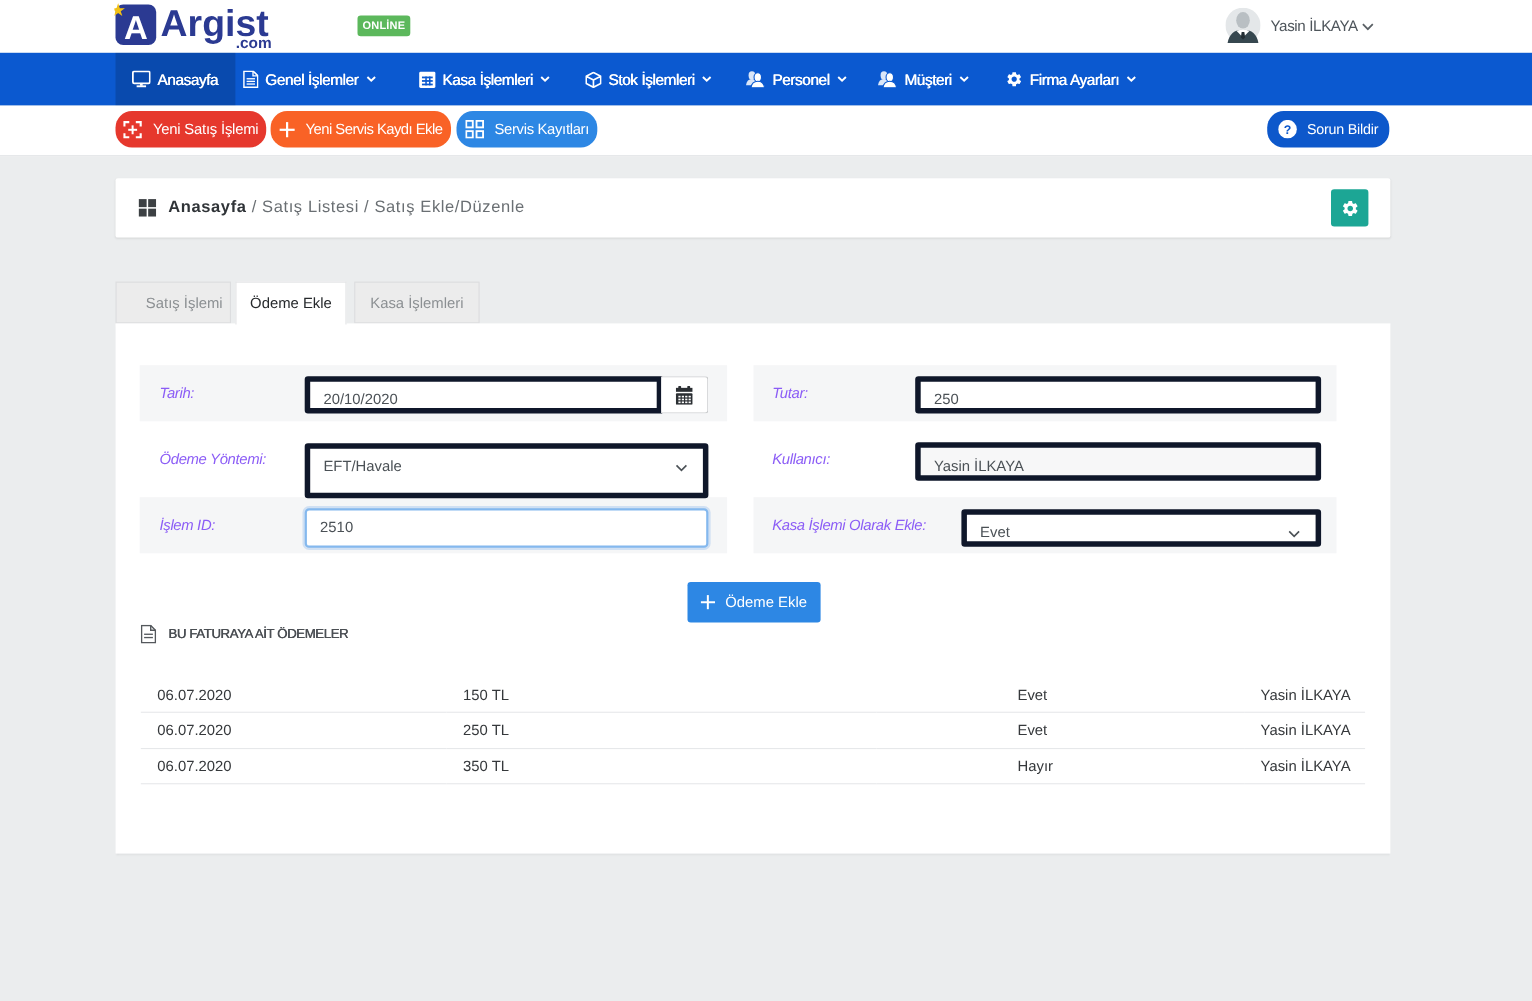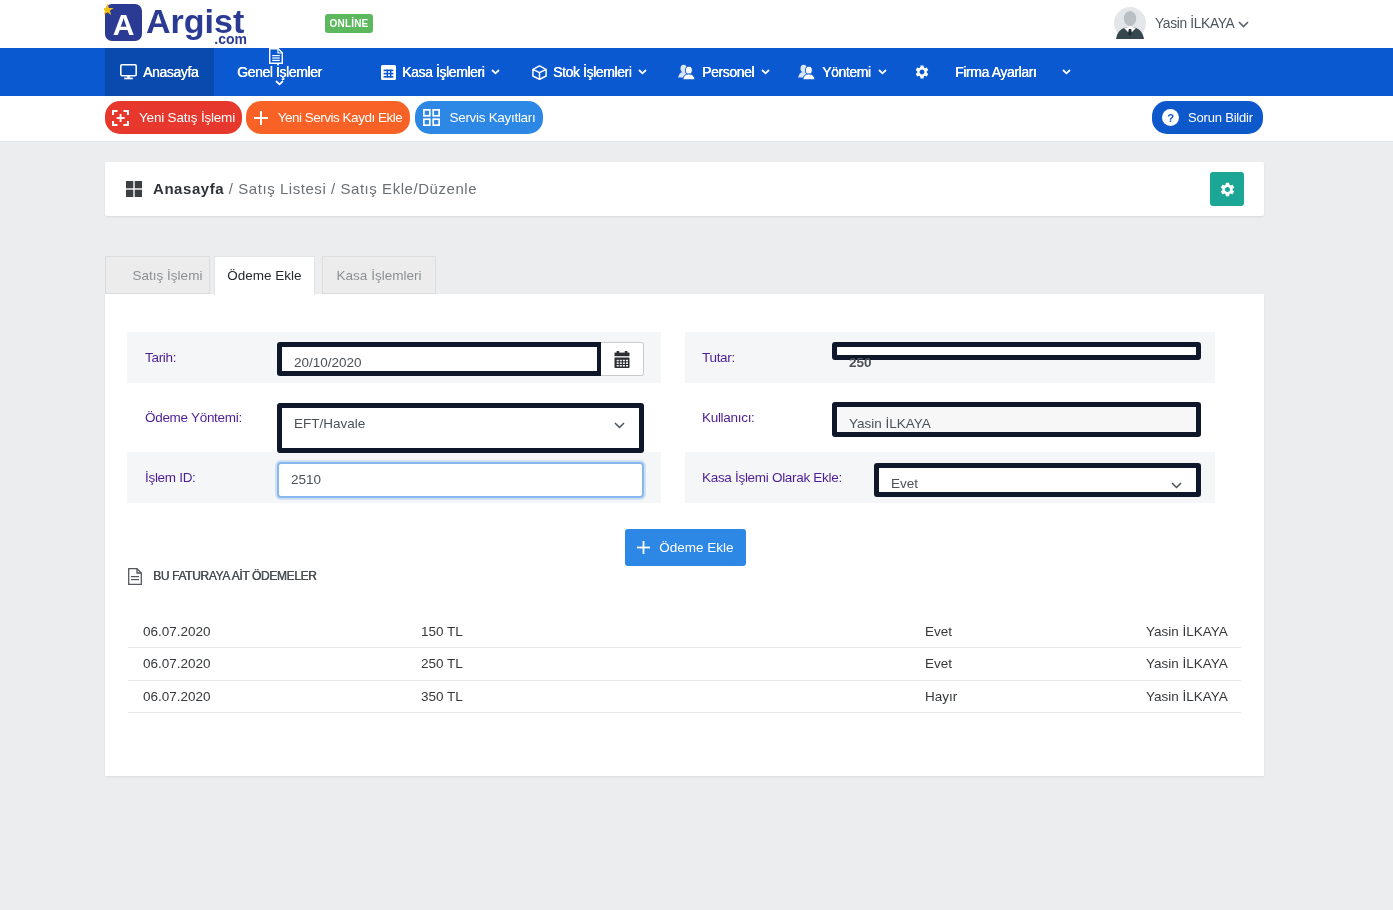--- a/index.html
+++ b/index.html
@@ -37,21 +37,21 @@
 
 .tab { position:absolute; top:256px; height:38px; line-height:38px; text-align:center; font-size:13.5px; }
 .tab.inactive { background:#ececec; border:1px solid #dcdddf; color:#8c9093; }
 .tab.active { background:#fff; border:1px solid #e3e4e6; border-bottom:none; color:#26292c; height:39px; z-index:3; }
 
 
 #panel { position:absolute; left:105px; top:294px; width:1159px; height:482px; background:#fff; box-shadow:0 1px 2px rgba(0,0,0,0.07); }
 
 .frow { position:absolute; height:51px; }
 .frow.g { background:#f5f6f7; }
-.flabel { position:absolute; top:0; height:51px; line-height:51px; font-size:13.5px; letter-spacing:-0.3px; color:#4c1d95; }
+.flabel { position:absolute; top:0; height:51px; line-height:51px; font-size:13.5px; letter-spacing:-0.3px; color:#8b5cf6;font-style:italic; }
 .finput { position:absolute; background:#fff; border:5px solid #0f172a; border-radius:3px; font-size:13.5px; color:#4b5156; line-height:32px; padding-left:12px; }
 
 
 #payadd { position:absolute; left:625px; top:529px; width:121px; height:37px; background:#2d87e4; border-radius:3px; color:#fff; font-size:13.5px; display:flex; align-items:center; justify-content:center; }
 
 
 #listhead { position:absolute; left:128px; top:566px; height:20px; display:flex; align-items:center; color:#54585c; font-size:12px; font-weight:400; text-shadow:0.4px 0 0 #4a4e53; letter-spacing:-0.35px; color:#4a4e53; }
 #listhead span { margin-left:11px; }
 
 
@@ -87,21 +87,21 @@
 <div id="nav">
   <div id="nav-active"></div>
   <div class="navitem" style="left:120px;">
     <svg width="17" height="16" viewBox="0 0 17 16">
         <rect x="0.8" y="0.8" width="15.4" height="11" rx="1.2" fill="none" stroke="#fff" stroke-width="1.6"></rect>
         <rect x="7.3" y="11.8" width="2.4" height="2.2" fill="#fff"></rect>
         <rect x="4.2" y="13.6" width="8.6" height="1.7" fill="#fff"></rect>
       </svg>
     <span class="lbl">Anasayfa</span>
   </div>
-  <div class="navitem" style="left:231px;flex-direction:column;">
+  <div class="navitem" style="left:221px;">
     <svg width="14" height="16" viewBox="0 0 14 16">
         <path d="M0.7 0.7 H9.2 L13.3 4.8 V15.3 H0.7 Z" fill="none" stroke="#fff" stroke-width="1.4"></path>
         <path d="M9 0.7 V5 H13.3" fill="none" stroke="#fff" stroke-width="1.2"></path>
         <rect x="3.2" y="7" width="7.6" height="1.2" fill="#fff"></rect>
         <rect x="3.2" y="9.4" width="7.6" height="1.2" fill="#fff"></rect>
         <rect x="3.2" y="11.8" width="7.6" height="1.2" fill="#fff"></rect>
       </svg>
     <span class="lbl">Genel İşlemler</span>
     <svg class="crt" width="9" height="6" viewBox="0 0 9 6">
         <path d="M1 1 L4.5 4.3 L8 1" stroke="#fff" stroke-width="1.8" fill="none"></path>
@@ -146,26 +146,26 @@
   </div>
   <div class="navitem" style="left:798px;">
     <svg width="18" height="16" viewBox="0 0 18 16">
         <g opacity="0.85">
           <ellipse cx="5.6" cy="4.6" rx="3.1" ry="3.8" fill="#fff"></ellipse>
           <path d="M0.2 13.5 Q1 7.9 5.6 7.9 Q10.2 7.9 11 13.5 Z" fill="#fff"></path>
         </g>
         <ellipse cx="10.9" cy="6.3" rx="3.4" ry="4.1" fill="#fff" stroke="#0b59d0" stroke-width="1"></ellipse>
         <path d="M4.7 15.8 Q5.5 9.9 10.9 9.9 Q16.3 9.9 17.1 15.8 Z" fill="#fff" stroke="#0b59d0" stroke-width="1"></path>
       </svg>
-    <span class="lbl">Yöntemi</span>
-    <svg class="crt" width="9" height="6" viewBox="0 0 9 6">
-        <path d="M1 1 L4.5 4.3 L8 1" stroke="#fff" stroke-width="1.8" fill="none"></path>
-      </svg>
-  </div>
-  <div class="navitem" style="left:914px;gap:19px;">
+    <span class="lbl">Müşteri</span>
+    <svg class="crt" width="9" height="6" viewBox="0 0 9 6">
+        <path d="M1 1 L4.5 4.3 L8 1" stroke="#fff" stroke-width="1.8" fill="none"></path>
+      </svg>
+  </div>
+  <div class="navitem" style="left:914px;">
     <svg width="16" height="16" viewBox="0 0 24 24">
         <path fill="#fff" d="M19.14,12.94c0.04-0.3,0.06-0.61,0.06-0.94c0-0.32-0.02-0.64-0.07-0.94l2.03-1.58c0.18-0.14,0.23-0.41,0.12-0.61 l-1.92-3.32c-0.12-0.22-0.37-0.29-0.59-0.22l-2.39,0.96c-0.5-0.38-1.03-0.7-1.62-0.94L14.4,2.81c-0.04-0.24-0.24-0.41-0.48-0.41 h-3.84c-0.24,0-0.43,0.17-0.47,0.41L9.25,5.35C8.66,5.59,8.12,5.92,7.63,6.29L5.24,5.33c-0.22-0.08-0.47,0-0.59,0.22L2.74,8.87 C2.62,9.08,2.66,9.34,2.86,9.48l2.03,1.58C4.84,11.36,4.8,11.69,4.8,12s0.02,0.64,0.07,0.94l-2.03,1.58 c-0.18,0.14-0.23,0.41-0.12,0.61l1.92,3.32c0.12,0.22,0.37,0.29,0.59,0.22l2.39-0.96c0.5,0.38,1.03,0.7,1.62,0.94l0.36,2.54 c0.05,0.24,0.24,0.41,0.48,0.41h3.84c0.24,0,0.44-0.17,0.47-0.41l0.36-2.54c0.59-0.24,1.13-0.56,1.62-0.94l2.39,0.96 c0.22,0.08,0.47,0,0.59-0.22l1.92-3.32c0.12-0.22,0.07-0.47-0.12-0.61L19.14,12.94z M12,15.6c-1.98,0-3.6-1.62-3.6-3.6 s1.62-3.6,3.6-3.6s3.6,1.62,3.6,3.6S13.98,15.6,12,15.6z"></path>
       </svg>
     <span class="lbl">Firma Ayarları</span>
     <svg class="crt" width="9" height="6" viewBox="0 0 9 6">
         <path d="M1 1 L4.5 4.3 L8 1" stroke="#fff" stroke-width="1.8" fill="none"></path>
       </svg>
   </div>
 </div>
 
@@ -268,21 +268,21 @@
 </div>
 
 <div class="finput" style="left:277px; top:403px; width:367px; height:50px;">EFT/Havale
   <svg style="position:absolute; right:14px; top:14px;" width="11" height="7" viewBox="0 0 11 7">
       <path d="M1 1 L5.5 5.5 L10 1" stroke="#4b5156" stroke-width="1.5" fill="none"></path>
     </svg>
 </div>
 
 <div class="finput" style="left:277px; top:462px; width:367px; height:36px; border:2px solid #84b8ee; border-radius:4px; line-height:32px; box-shadow:0 0 0 2px rgba(100,160,230,0.25);">2510</div>
 
-<div class="finput" style="left:832px; top:342px; width:369px; height:18px;font-weight:bold;">250</div>
+<div class="finput" style="left:832px; top:342px; width:369px; height:34px;">250</div>
 
 <div class="finput" style="left:832px; top:402px; width:369px; height:35px; background:#f7f7f8; line-height:33px;">Yasin İLKAYA</div>
 
 <div class="finput" style="left:874px; top:463px; width:327px; height:34px;">Evet
   <svg style="position:absolute; right:14px; top:14px;" width="11" height="7" viewBox="0 0 11 7">
       <path d="M1 1 L5.5 5.5 L10 1" stroke="#4b5156" stroke-width="1.5" fill="none"></path>
     </svg>
 </div>
 
 <div id="payadd">

